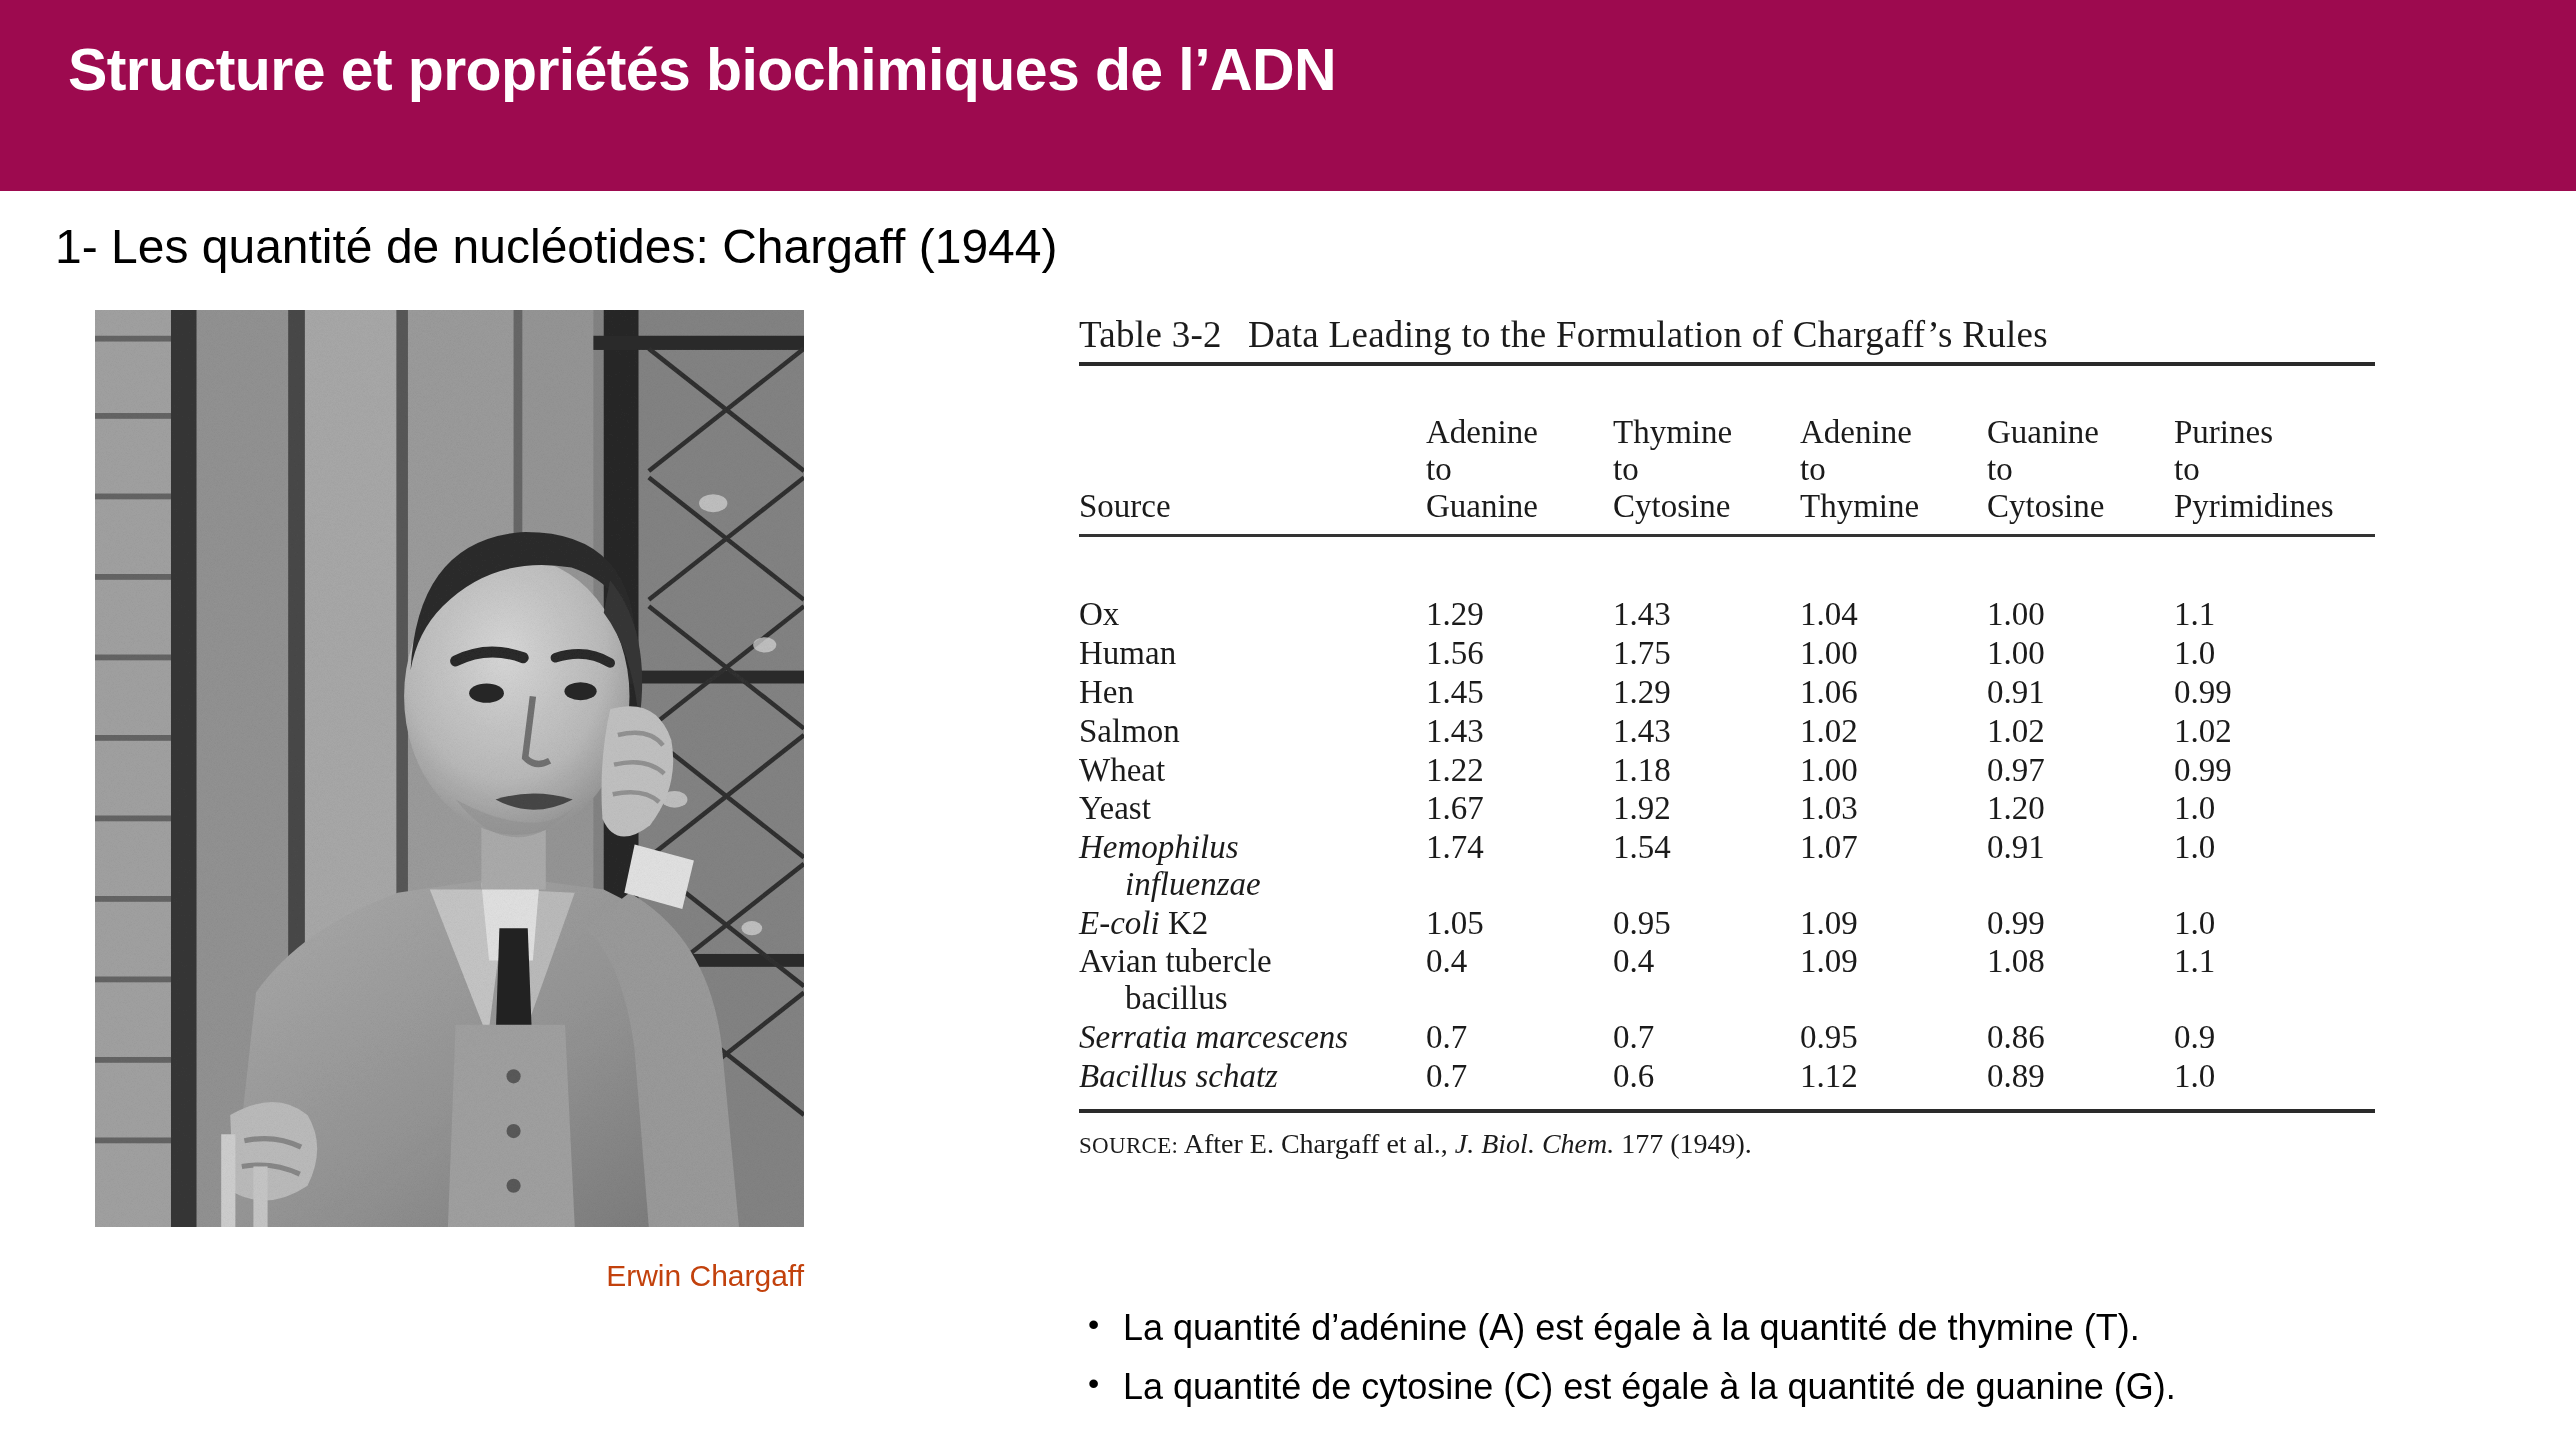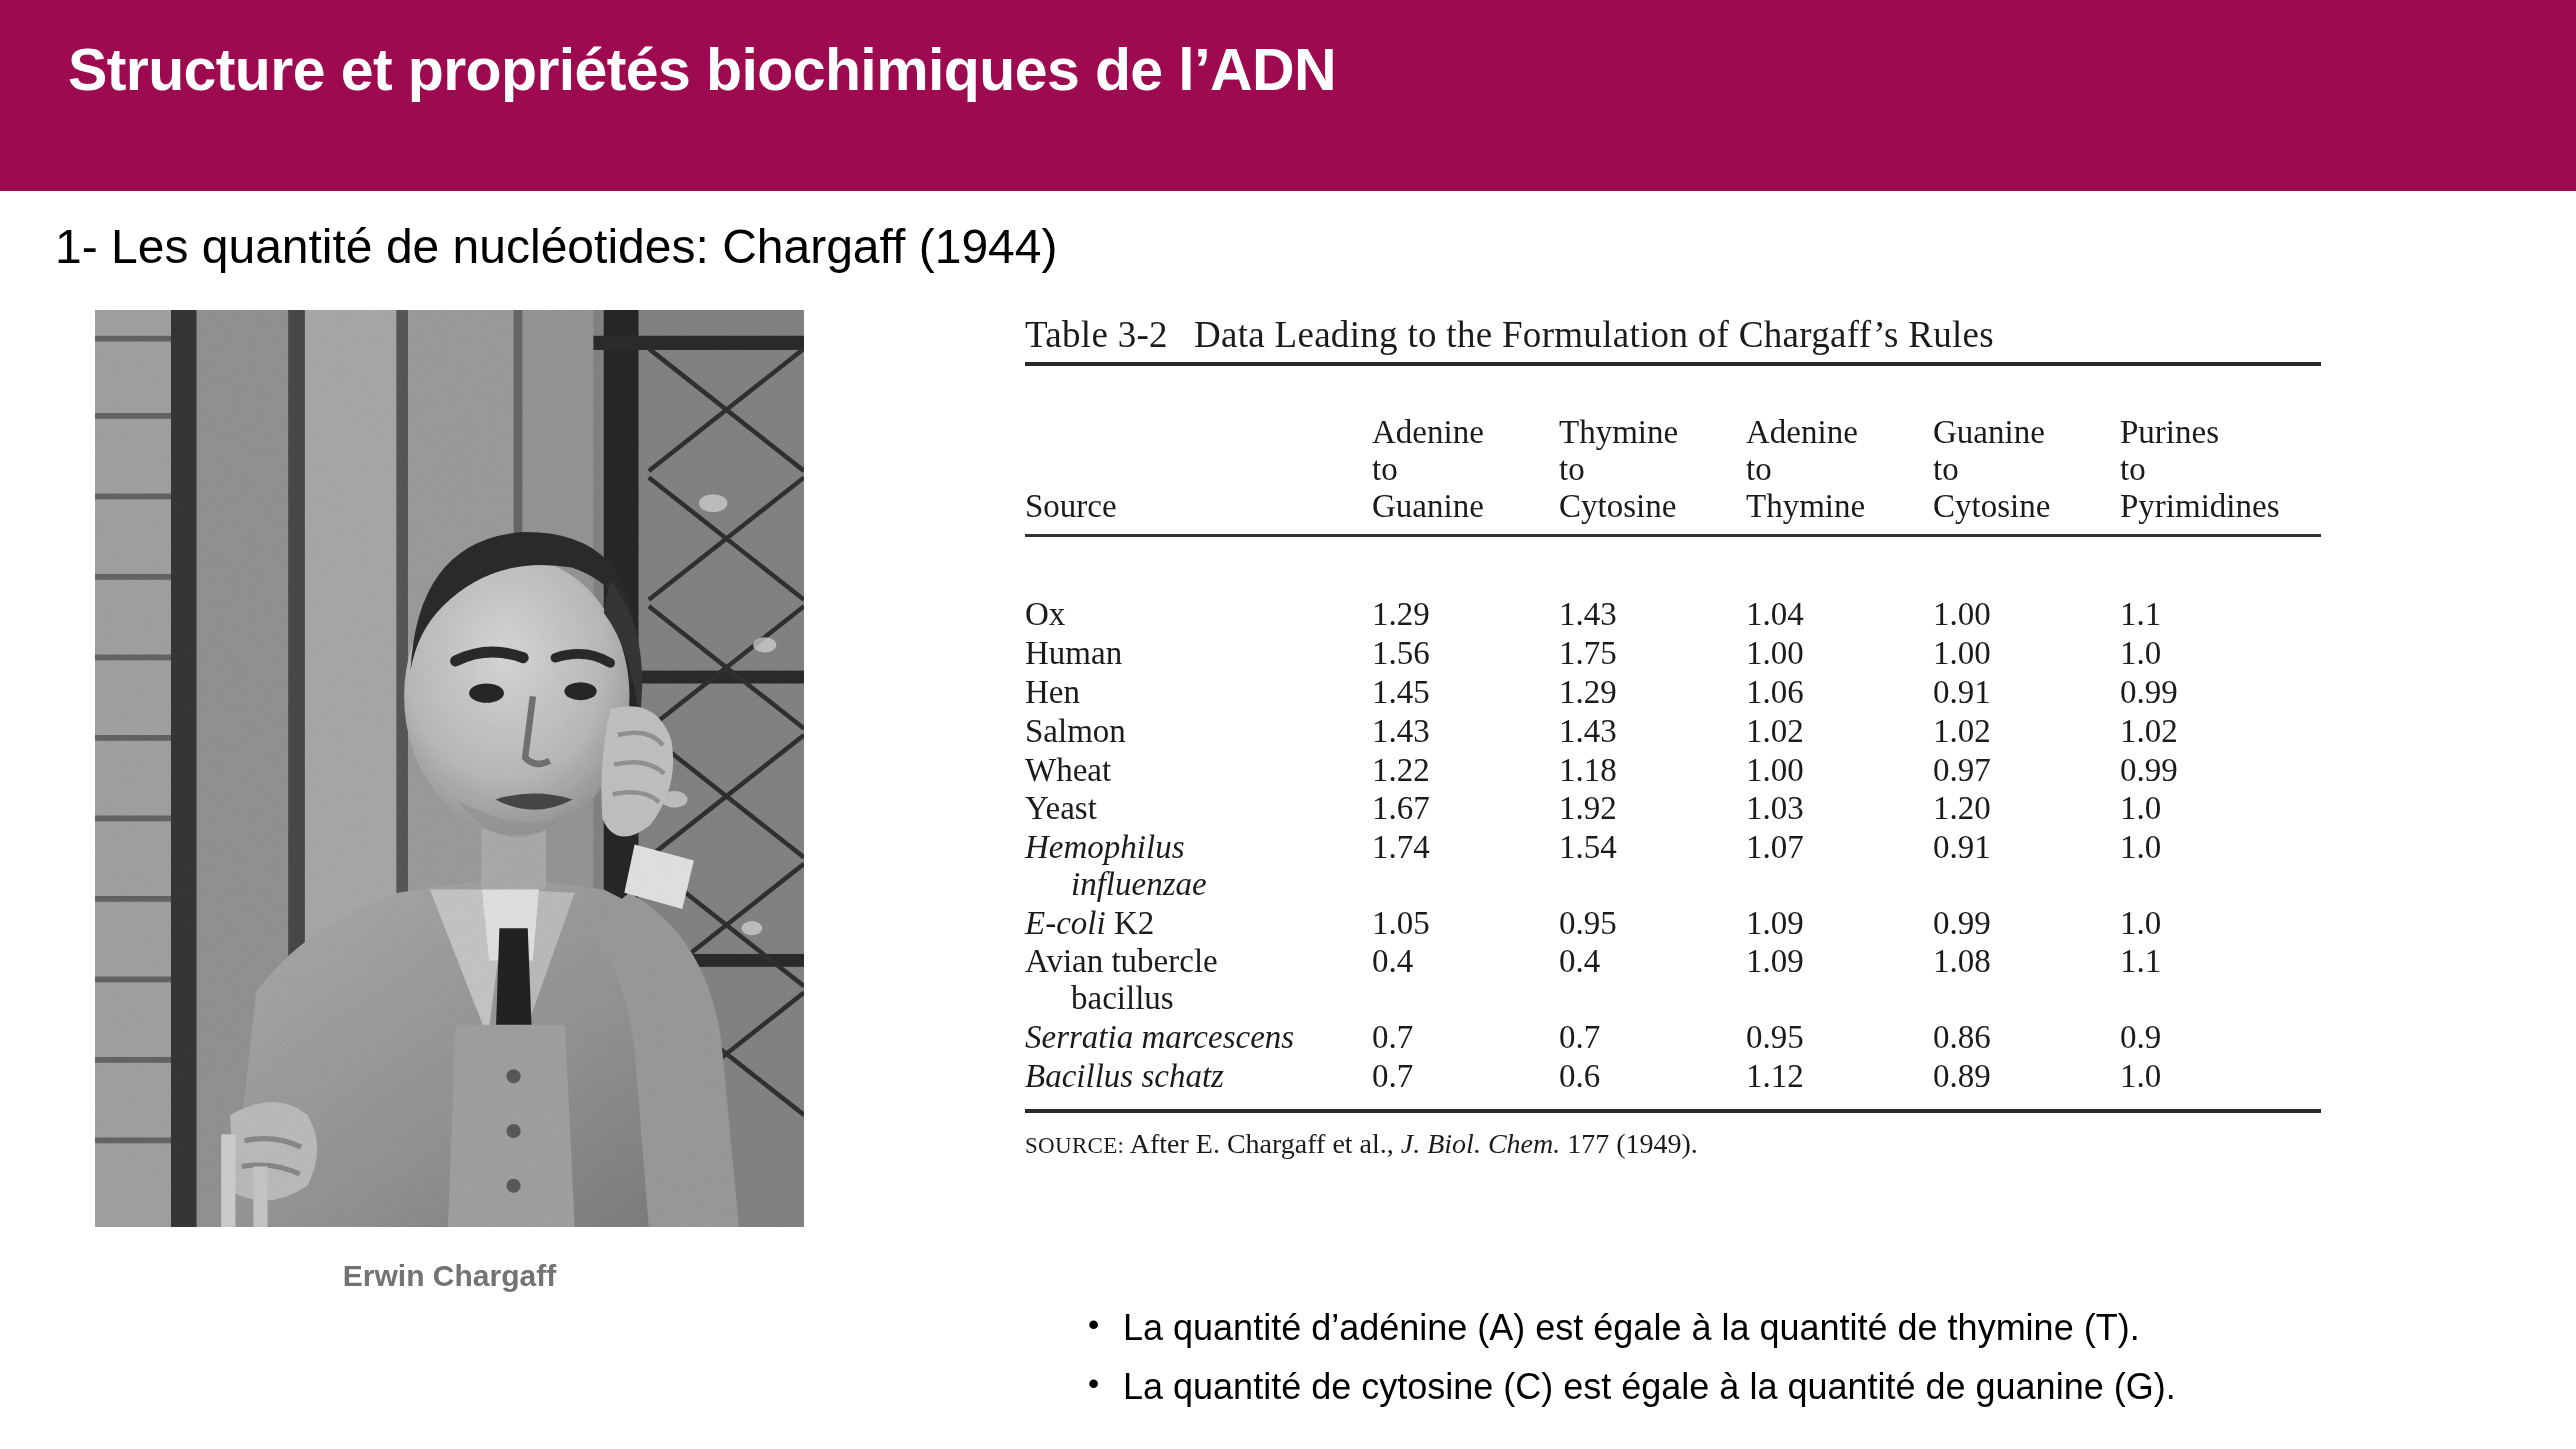--- a/index.html
+++ b/index.html
@@ -54,30 +54,30 @@
     overflow: hidden;
     background: #8d8d8d;
   }
   .photo-svg { display: block; width: 100%; height: 100%; }
 
   .photo-caption {
     position: absolute;
     left: 95px;
     top: 1259px;
     width: 709px;
-    text-align: center;
+    text-align: right;
     font-size: 30px;
-    font-weight: bold;
-    color: #737373;
+    font-weight: normal;
+    color: #c2410c;
   }
 
   
   .table-block {
     position: absolute;
-    left: 1025px;
+    left: 1079px;
     top: 313px;
     width: 1296px;
     font-family: "Liberation Serif", serif;
     color: #1b1b1b;
   }
   .table-title {
     font-size: 37px;
     white-space: nowrap;
     letter-spacing: 0.3px;
     padding-bottom: 6.4px;

